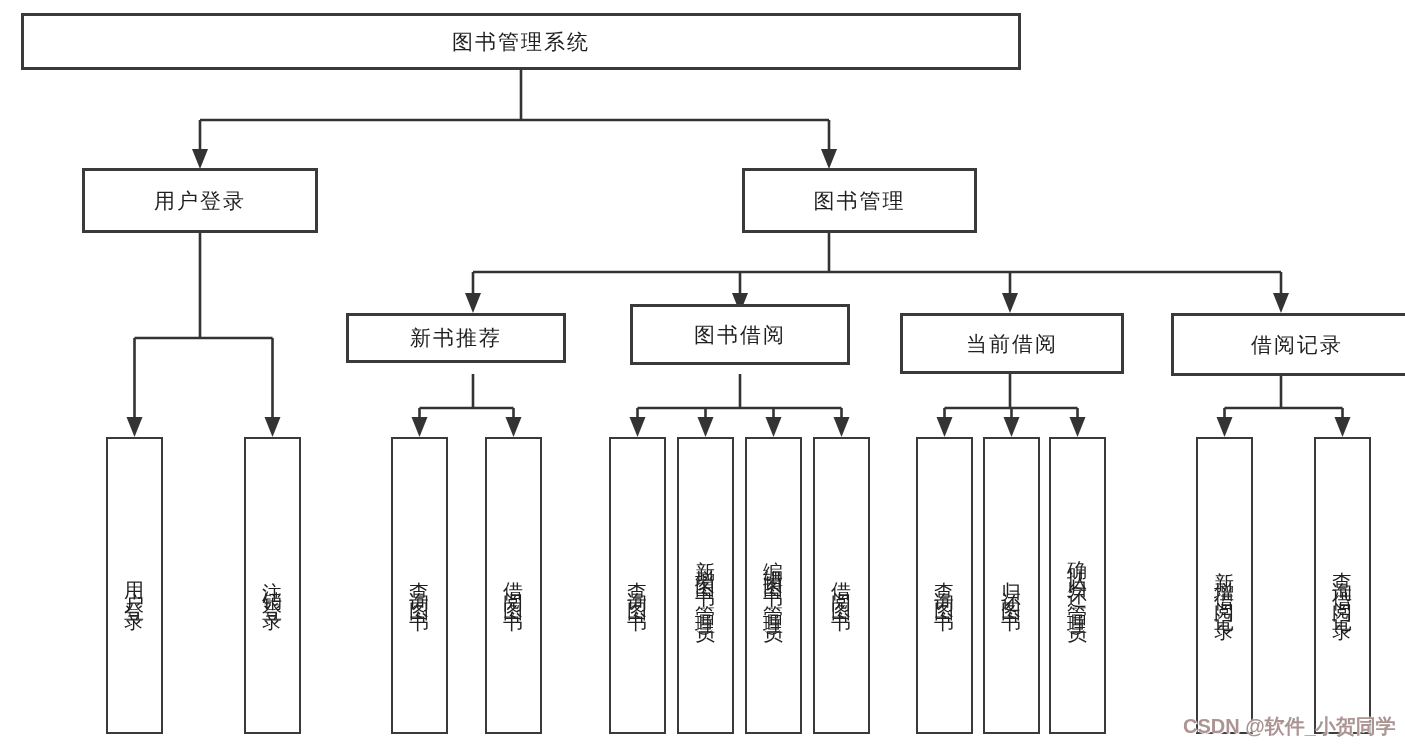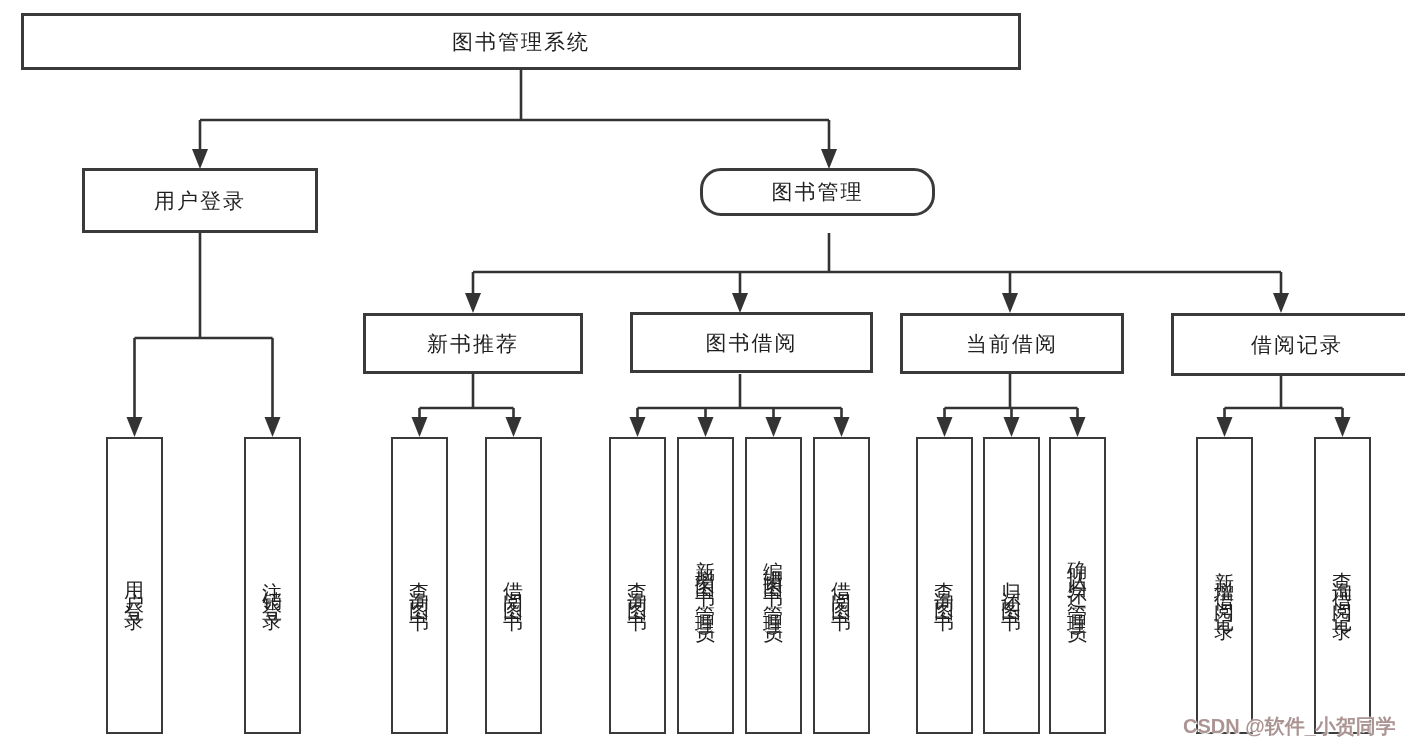--- a/index.html
+++ b/index.html
@@ -87,28 +87,28 @@
       <polygon points="1334.5,417 1350.5,417 1342.5,437" fill="#333333"></polygon>
     </svg>
 
   <div class="node" style="left: 21px; top: 13px; width: 1000px; height: 57px; border-color: rgb(58, 58, 58);">
     <span class="h-label">图书管理系统</span>
   </div>
 
   <div class="node" style="left: 82px; top: 168px; width: 236px; height: 65px; border-color: rgb(58, 58, 58);">
     <span class="h-label">用户登录</span>
   </div>
-  <div class="node" style="left: 700px; top: 168px; width: 235px; height: 48px; border-color: rgb(58, 58, 58); border-radius: 21px;">
+  <div class="node" style="left: 742px; top: 168px; width: 235px; height: 65px; border-color: rgb(58, 58, 58);">
     <span class="h-label">图书管理</span>
   </div>
 
-  <div class="node" style="left: 363px; top: 313px; width: 220px; height: 61px; border-color: rgb(58, 58, 58);">
+  <div class="node" style="left: 346px; top: 313px; width: 220px; height: 50px; border-color: rgb(58, 58, 58);">
     <span class="h-label">新书推荐</span>
   </div>
-  <div class="node" style="left: 630px; top: 312px; width: 243px; height: 61px; border-color: rgb(58, 58, 58);">
+  <div class="node" style="left: 630px; top: 304px; width: 220px; height: 61px; border-color: rgb(58, 58, 58);">
     <span class="h-label">图书借阅</span>
   </div>
   <div class="node" style="left: 900px; top: 313px; width: 224px; height: 61px; border-color: rgb(58, 58, 58);">
     <span class="h-label">当前借阅</span>
   </div>
   <div class="node" style="left: 1171px; top: 313px; width: 252px; height: 63px; border-color: rgb(58, 58, 58); text-align: right;">
     <span class="h-label">借阅记录</span>
   </div>
 
   <div class="node leaf" style="left: 106px; top: 437px; width: 57px; height: 297px; border-color: rgb(58, 58, 58);">

